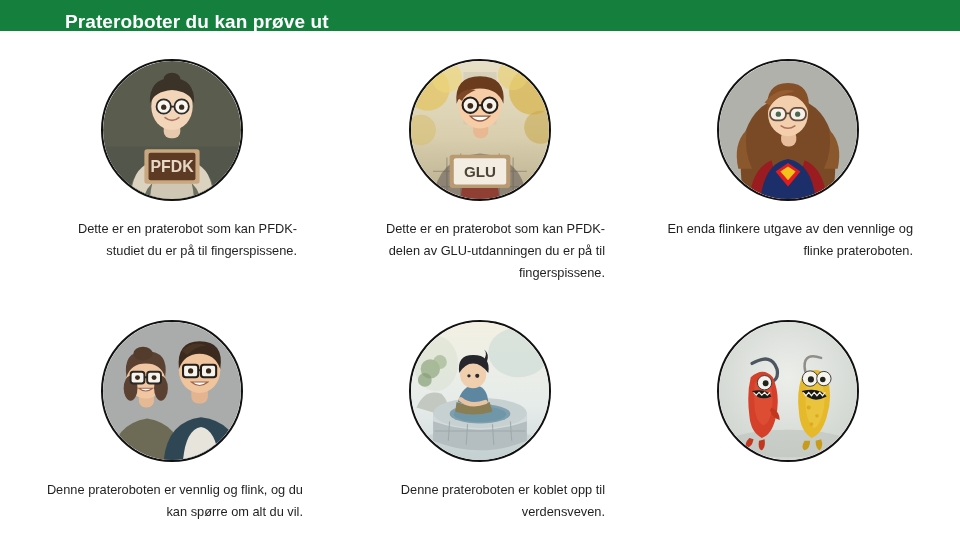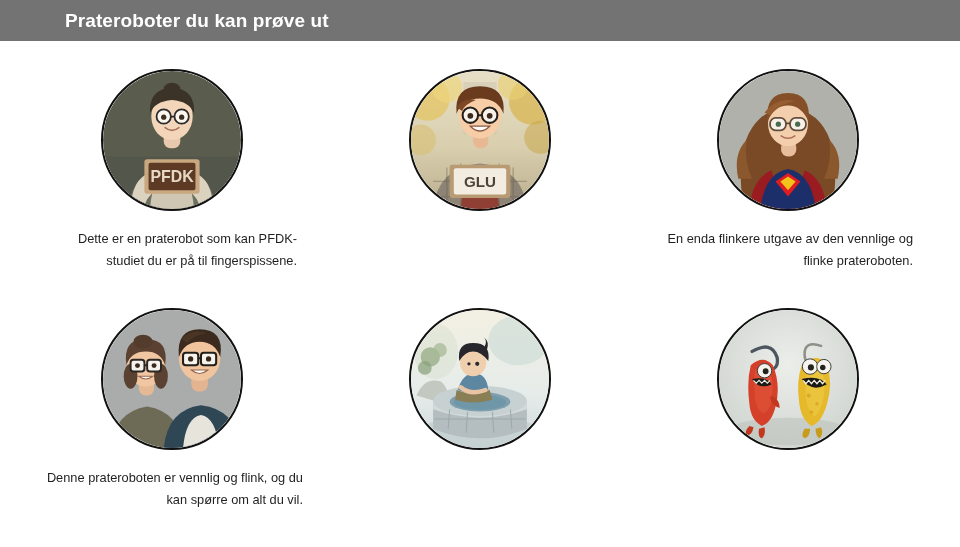--- a/index.html
+++ b/index.html
@@ -14,24 +14,24 @@
     height: 547px;
     overflow: hidden;
     font-family: "Liberation Sans", sans-serif;
     color: #1c1c1c;
     position: relative;
   }
 
   
   .header-bar {
     width: 960px;
-    height: 41px;
-    background: #737373;
+    height: 31px;
+    background: #15803d;
     display: flex;
-    align-items: center;
+    align-items: flex-end;
     padding-left: 65px;
   }
   .header-title {
     color: #ffffff;
     font-size: 19px;
     font-weight: bold;
     letter-spacing: 0.1px;
     line-height: 1;
     white-space: nowrap;
   }
@@ -175,20 +175,21 @@
           <circle cx="57" cy="32.5" r="2.1" fill="#3b2a1c"></circle>
 
           <path d="M43 40 q7 7 14 0 z" fill="#ffffff" stroke="#8d5a42" stroke-width="0.9"></path>
 
           <rect x="28" y="68" width="44" height="24" rx="2" fill="#b89a73"></rect>
           <rect x="31" y="70.5" width="38" height="19" rx="1.5" fill="#f2ece1"></rect>
           <text x="50" y="84" font-family="Liberation Sans, sans-serif" font-size="11" font-weight="bold" fill="#4d4438" text-anchor="middle">GLU</text>
         </g>
       </svg>
     </div>
+    <div class="bot-caption">Dette er en praterobot som kan PFDK-delen av GLU-utdanningen du er på til fingerspissene.</div>
   </div>
 
   <div class="bot-card col-1">
     <div class="avatar">
       <svg viewBox="0 0 100 100" xmlns="http://www.w3.org/2000/svg" aria-hidden="true">
         <defs>
             <clipPath id="c4">
               <circle cx="50" cy="50" r="50"></circle>
             </clipPath>
           </defs>
@@ -314,20 +315,21 @@
           <ellipse cx="45" cy="38" rx="9.5" ry="10" fill="#f0cfae"></ellipse>
           <path d="M35 37 q-2 -13 10 -13 q13 0 11 13 q-5 -7 -11 -7 q-6 0 -10 7 z" fill="#26262c"></path>
           <path d="M52 29 q4 -6 1 -9 q4 3 2 9 z" fill="#26262c"></path>
           <circle cx="48" cy="39" r="1.5" fill="#2a2a30"></circle>
           <circle cx="42" cy="39" r="1.2" fill="#2a2a30"></circle>
 
           <path d="M36 56 q7 6 18 2" stroke="#e8c4a3" stroke-width="3.2" fill="none" stroke-linecap="round"></path>
         </g>
       </svg>
     </div>
+    <div class="bot-caption">Denne prateroboten er koblet opp til verdensveven.</div>
   </div>
 
   <div class="bot-card col-3">
     <div class="avatar">
       <svg viewBox="0 0 100 100" xmlns="http://www.w3.org/2000/svg" aria-hidden="true">
         <defs>
           <clipPath id="c6">
               <circle cx="50" cy="50" r="50"></circle>
             </clipPath>
           <radialGradient id="mbg" cx="50%" cy="40%" r="70%">

